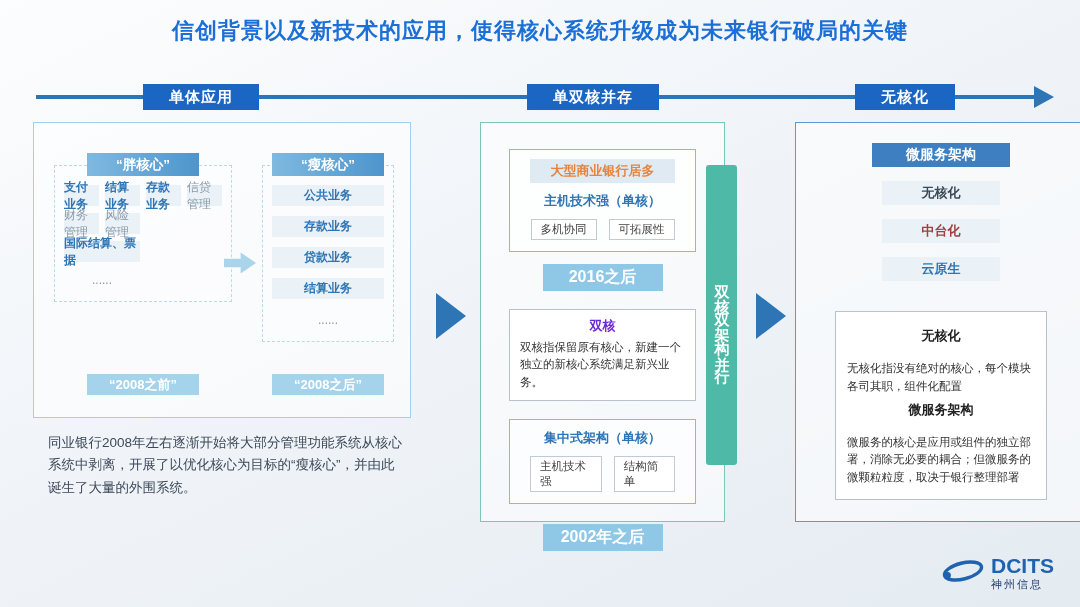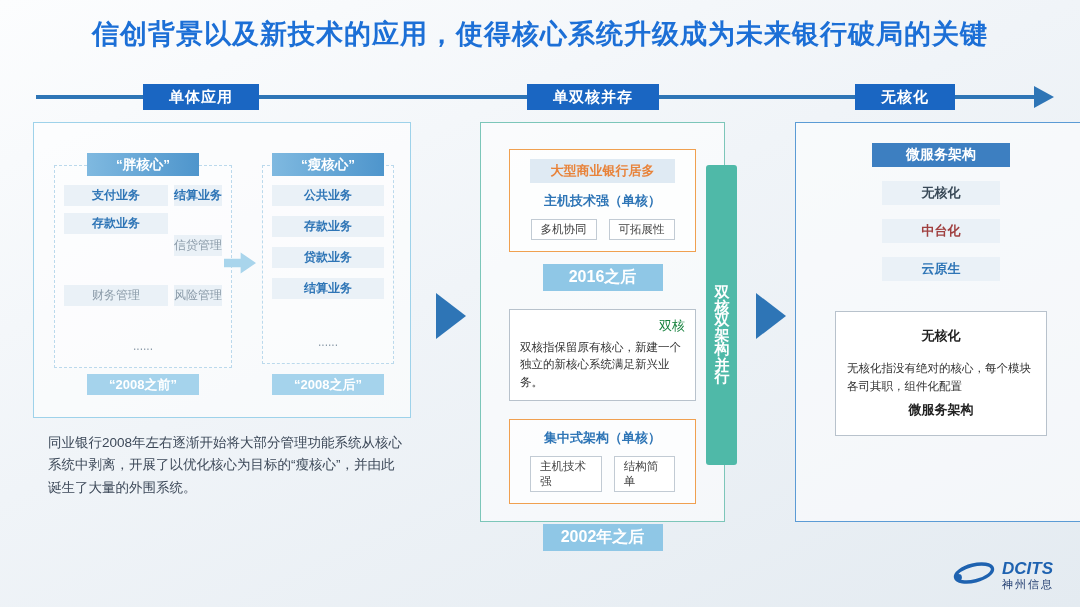--- a/index.html
+++ b/index.html
@@ -3,21 +3,21 @@
 <meta charset="utf-8">
 <style>
   * { margin:0; padding:0; box-sizing:border-box; }
   html,body { width:1080px; }
   body { font-family:"Liberation Sans","DejaVu Sans",sans-serif; }
 
   .slide { position:relative; width:1080px; height:607px; overflow:hidden;
            background:linear-gradient(155deg,#FCFDFE 0%,#F0F4F8 45%,#E4EBF1 100%); }
 
   .title { position:absolute; top:16px; left:0; right:0; text-align:center;
-           font-size:27px; font-weight:bold; color:#1C6FD6; letter-spacing:1px; }
+           font-size:22px; font-weight:bold; color:#1C6FD6; letter-spacing:1px; }
 
   
   .tl-line { position:absolute; left:36px; top:95px; width:1002px; height:4px; background:#2E75B6; }
   .tl-head { position:absolute; left:1034px; top:86px; width:0; height:0;
              border-left:20px solid #2E75B6; border-top:11px solid transparent; border-bottom:11px solid transparent; }
   .stage { position:absolute; top:84px; height:26px; background:#1A66C2; color:#fff;
            font-weight:bold; font-size:15px; display:flex; align-items:center; justify-content:center;
            padding:0 26px; letter-spacing:1px; }
   .stage1 { left:143px; } .stage2 { left:527px; } .stage3 { left:855px; }
 
@@ -30,28 +30,28 @@
             display:flex; flex-direction:column; align-items:center; padding-top:20px; }
 
   
   .core-col { position:absolute; top:30px; height:242px; display:flex; flex-direction:column; }
   .fat-col  { left:20px;  width:178px; }
   .thin-col { left:228px; width:132px; }
   .core-header { position:relative; z-index:2; width:112px; margin:0 auto; height:23px;
                  background:linear-gradient(90deg,#7FB9E0,#4E95CC); color:#fff;
                  font-size:13.5px; font-weight:bold; display:flex; align-items:center; justify-content:center; }
   .core-group { margin-top:-11px; border:1px dashed #BBD9EC; padding:19px 9px 11px; background:rgba(255,255,255,0.35); }
-  .fat-grid  { display:grid; grid-template-columns:1fr; gap:7px 6px; }
+  .fat-grid  { display:grid; grid-template-columns:1fr 1fr 1fr 1fr; gap:7px 6px; }
   .thin-list { display:flex; flex-direction:column; gap:10px; }
   .biz-item { height:21px; background:#EAF1F7; font-size:12px; display:flex;
               align-items:center; justify-content:center; }
   .biz-wide { grid-column:1 / span 2; }
   .dots { background:none; font-size:12px; }
   .t-blue { color:#2E75B6; font-weight:bold; }
-  .t-gray { color:#8A9AA8;margin-top:22px; }
+  .t-gray { color:#8A9AA8; }
   .core-period { margin-top:auto; width:112px; align-self:center; height:21px; background:#A5D3EC;
                  color:#fff; font-weight:bold; font-size:13px; display:flex; align-items:center; justify-content:center; }
   .col-arrow { position:absolute; left:190px; top:128px; width:32px; height:24px; background:#A9D5EC;
                clip-path:polygon(0 32%,52% 32%,52% 6%,100% 50%,52% 94%,52% 68%,0 68%); }
 
   .p1-desc { position:absolute; left:48px; top:432px; width:358px; font-size:13.5px;
              color:#3C4858; line-height:1.65; }
 
   
   .big-arrow { position:absolute; top:293px; width:30px; height:46px; background:#2E75B6;
@@ -62,21 +62,21 @@
   .orange-box { border:1px solid #F0A050; background:rgba(255,255,255,0.7);
                 display:flex; flex-direction:column; align-items:center; gap:9px; padding:9px 20px 11px; }
   .ob-header { align-self:stretch; text-align:center; background:#DFEAF3; color:#E8833A;
                font-weight:bold; font-size:13px; padding:3px 0; }
   .ob-arch { color:#2E75B6; font-weight:bold; font-size:13px; }
   .tag-row { display:flex; gap:12px; }
   .tag { border:1px solid #C2CBD4; background:#fff; color:#444; font-size:11.5px; padding:2px 9px; }
   .period2 { width:120px; margin:12px auto 0; background:#8FC7E6; color:#fff; font-weight:bold;
              font-size:16px; text-align:center; padding:3px 0; }
   .dual-box { margin-top:18px; border:1px solid #B8C2CC; background:#fff; padding:7px 10px 9px; }
-  .dual-title { text-align:right; font-size:13px; font-weight:normal; color:#15803d; margin-bottom:4px; }
+  .dual-title { text-align:center; font-size:13px; font-weight:bold; color:#6d28d9; margin-bottom:4px; }
   .dual-desc { font-size:11.5px; color:#333; line-height:1.5; }
   .mt18 { margin-top:18px; } .mt20 { margin-top:20px; }
 
   .side-bar { position:absolute; left:706px; top:165px; width:31px; height:300px; background:#4FB9A8;
               border-radius:3px; color:#fff; font-weight:bold; font-size:15px;
               writing-mode:vertical-lr; text-orientation:upright; letter-spacing:14px;
               display:flex; align-items:center; justify-content:center; padding-top:14px; }
 
   
   .ms-header { width:138px; background:#3D7FC1; color:#fff; font-weight:bold; font-size:14px;
@@ -84,21 +84,21 @@
   .ms-item { width:118px; margin-top:14px; background:#EAF1F7; font-size:13px; font-weight:bold;
              text-align:center; padding:3px 0; }
   .c-dark { color:#3A4A58; } .c-red { color:#A04040; } .c-blue { color:#2E75B6; }
   .detail-box { margin-top:30px; width:212px; border:1px solid #B8C2CC; background:#fff; padding:10px 11px 12px; }
   .detail-h { text-align:center; font-size:13px; font-weight:bold; color:#222; margin:5px 0 4px; }
   .detail-p { font-size:11.5px; color:#333; line-height:1.55;margin-top:15px; }
 
   
   .logo { position:absolute; right:26px; bottom:16px; display:flex; align-items:center; gap:6px; }
   .logo-text { display:flex; flex-direction:column; line-height:1.15; }
-  .logo-brand { color:#1E62B0; font-weight:bold; font-style:italic; font-size:17px; }
+  .logo-brand { color:#1E62B0; font-weight:bold; font-size:21px; }
   .logo-company { color:#1E3A6E; font-size:11px; letter-spacing:2px; }
 </style>
 </head>
 <body>
 
 <div class="slide">
 
   <div class="title">信创背景以及新技术的应用，使得核心系统升级成为未来银行破局的关键</div>
 
   <div class="tl-line"></div>
@@ -112,20 +112,21 @@
     <div class="core-col fat-col">
       <div class="core-header">“胖核心”</div>
       <div class="core-group">
         <div class="fat-grid">
           <div class="biz-item t-blue">支付业务</div>
           <div class="biz-item t-blue">结算业务</div>
           <div class="biz-item t-blue">存款业务</div>
           <div class="biz-item t-gray">信贷管理</div>
           <div class="biz-item t-gray">财务管理</div>
           <div class="biz-item t-gray">风险管理</div>
+          <div class="biz-item biz-wide t-blue">国际结算、票据</div>
           <div class="biz-item biz-wide dots t-gray">......</div>
         </div>
       </div>
       <div class="core-period">“2008之前”</div>
     </div>
 
     <div class="col-arrow"></div>
 
     <div class="core-col thin-col">
       <div class="core-header">“瘦核心”</div>
@@ -180,20 +181,21 @@
   <div class="panel panel3">
     <div class="ms-header">微服务架构</div>
     <div class="ms-item c-dark">无核化</div>
     <div class="ms-item c-red">中台化</div>
     <div class="ms-item c-blue">云原生</div>
 
     <div class="detail-box">
       <div class="detail-h">无核化</div>
       <div class="detail-p">无核化指没有绝对的核心，每个模块各司其职，组件化配置</div>
       <div class="detail-h">微服务架构</div>
+      <div class="detail-p">微服务的核心是应用或组件的独立部署，消除无必要的耦合；但微服务的微颗粒粒度，取决于银行整理部署</div>
     </div>
   </div>
 
   <div class="logo">
     <span>
       <svg viewBox="0 0 44 26" width="44" height="26">
         <ellipse cx="22" cy="13" rx="19" ry="8" fill="none" stroke="#1E62B0" stroke-width="3.4" transform="rotate(-14 22 13)"></ellipse>
         <circle cx="6.5" cy="17.5" r="3.4" fill="#1E62B0"></circle>
       </svg>
     </span>

